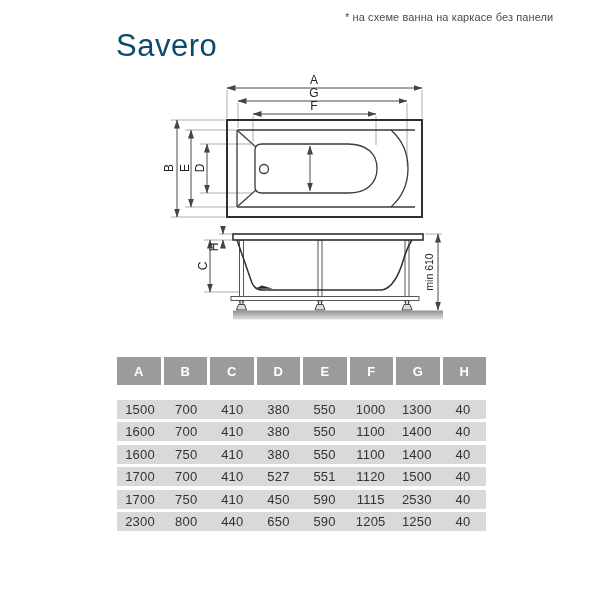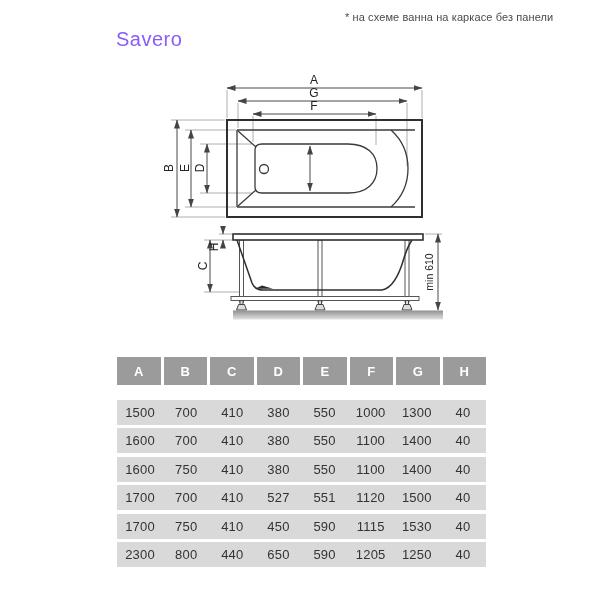--- a/index.html
+++ b/index.html
@@ -4,36 +4,36 @@
 <style>
   html,body{margin:0;padding:0;}
   body{
     width:600px;height:600px;background:#ffffff;position:relative;overflow:hidden;
     font-family:"Liberation Sans", sans-serif;
   }
   .note{
     position:absolute;left:345px;top:11px;font-size:11px;color:#4a4a4a;letter-spacing:.1px;
   }
   .title{
-    position:absolute;left:116px;top:28px;font-size:20px;color:#8b5cf6;letter-spacing:.5px;
+    position:absolute;left:116px;top:28px;font-size:31px;color:#0c4a6e;letter-spacing:.5px;
     font-weight:400;
   }
   .drawing{position:absolute;left:0;top:0;}
   svg text{font-family:"Liberation Sans", sans-serif;fill:#222;}
   .dimtxt{font-size:12px;}
   .dimtxt-sm{font-size:10.5px;}
 
   .spec-table{position:absolute;left:117px;top:357px;width:369px;}
   .thead{display:grid;grid-template-columns:repeat(8,1fr);column-gap:3px;height:28px;}
   .th{
     background:#9b9b9b;color:#ffffff;font-weight:bold;font-size:13px;
     display:flex;align-items:center;justify-content:center;
   }
   .trow{
-    display:grid;grid-template-columns:repeat(8,1fr);height:25px;background:#d9d9d9;
+    display:grid;grid-template-columns:repeat(8,1fr);height:19px;background:#d9d9d9;
     margin-top:3.4px;align-items:center;text-align:center;
     font-size:13px;color:#333333;letter-spacing:.2px;
   }
   .trow.first{margin-top:15px;}
   .td{display:flex;align-items:center;justify-content:center;}
 </style>
 </head>
 <body>
 
 <div class="note">* на схеме ванна на каркасе без панели</div>
@@ -196,21 +196,21 @@
     <div class="td">1500</div>
     <div class="td">40</div>
   </div>
   <div class="trow">
     <div class="td">1700</div>
     <div class="td">750</div>
     <div class="td">410</div>
     <div class="td">450</div>
     <div class="td">590</div>
     <div class="td">1115</div>
-    <div class="td">1530</div>
+    <div class="td">2530</div>
     <div class="td">40</div>
   </div>
   <div class="trow">
     <div class="td">2300</div>
     <div class="td">800</div>
     <div class="td">440</div>
     <div class="td">650</div>
     <div class="td">590</div>
     <div class="td">1205</div>
     <div class="td">1250</div>

